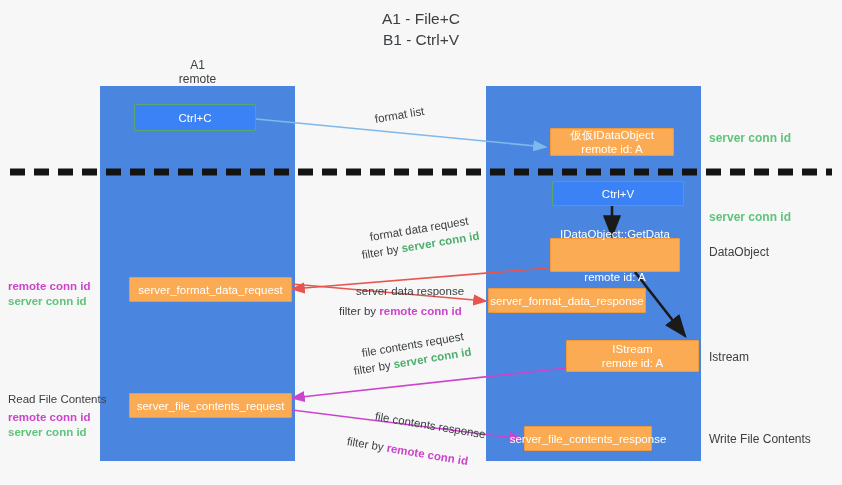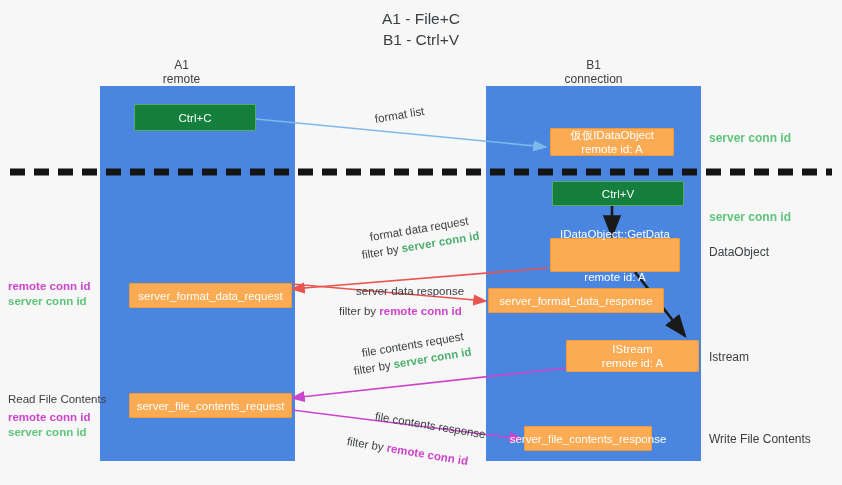--- a/index.html
+++ b/index.html
@@ -57,21 +57,21 @@
     flex-direction: column;
     align-items: center;
     justify-content: center;
     color: #ffffff;
     font-size: 11.5px;
     line-height: 14px;
     text-align: center;
     border-radius: 1px;
     padding: 2px 4px;
   }
-  .node.green { background: #15803d; border: 1px solid #5aa86b; }
+  .node.green { background: #3b82f6; border: 1px solid #5aa86b; }
   .node.orange { background: #fbab53; border: 1px solid #f0993a; }
 
   
   svg.overlay {
     position: absolute;
     inset: 0;
     width: 842px;
     height: 485px;
     pointer-events: none;
   }
@@ -117,27 +117,23 @@
 </head>
 <body>
 
 <div class="canvas">
 
   <div class="title">
     <div>A1 - File+C</div>
     <div>B1 - Ctrl+V</div>
   </div>
 
-  <div class="lane-head" style="left:84px; top:58px; width:195px;">
+  <div class="lane-head" style="left:100px; top:58px; width:195px;">
     <div>A1</div>
     <div>remote</div>
-  </div>
-  <div class="lane-head" style="left:486px; top:58px; width:215px;">
-    <div>B1</div>
-    <div>connection</div>
   </div>
 
   <div class="lane" id="lane-a"></div>
   <div class="lane" id="lane-b"></div>
 
   <svg class="overlay">
     <defs>
       <marker id="ar-blue" markerWidth="9" markerHeight="7" refX="8" refY="3.5" orient="auto">
         <polygon points="0 0, 9 3.5, 0 7" fill="#7fb8ea"></polygon>
       </marker>
@@ -166,21 +162,21 @@
 
     <line x1="566" y1="368" x2="292" y2="398" stroke="#cc44cc" stroke-width="1.6" marker-end="url(#ar-mag)"></line>
 
     <line x1="292" y1="410" x2="522" y2="439" stroke="#cc44cc" stroke-width="1.6" marker-end="url(#ar-mag)"></line>
   </svg>
 
   <div class="node green" style="left:134px; top:104px; width:122px; height:27px;">
     <span>Ctrl+C</span>
   </div>
 
-  <div class="node orange" style="left:129px; top:283px; width:163px; height:25px;">
+  <div class="node orange" style="left:129px; top:277px; width:163px; height:25px;">
     <span>server_format_data_request</span>
   </div>
 
   <div class="node orange" style="left:129px; top:393px; width:163px; height:25px;">
     <span>server_file_contents_request</span>
   </div>
 
   <div class="node orange" style="left:550px; top:128px; width:124px; height:28px;">
     <span>仮仮IDataObject</span>
     <span>remote id: A</span>
@@ -188,21 +184,21 @@
 
   <div class="node green" style="left:552px; top:181px; width:132px; height:25px;">
     <span>Ctrl+V</span>
   </div>
 
   <div class="node orange" style="left:550px; top:238px; width:130px; height:34px;gap:29px;">
     <span>IDataObject::GetData</span>
     <span>remote id: A</span>
   </div>
 
-  <div class="node orange" style="left:488px; top:288px; width:176px; height:25px;">
+  <div class="node orange" style="left:488px; top:288px; width:158px; height:25px;">
     <span>server_format_data_response</span>
   </div>
 
   <div class="node orange" style="left:566px; top:340px; width:133px; height:32px;">
     <span>IStream</span>
     <span>remote id: A</span>
   </div>
 
   <div class="node orange" style="left:524px; top:426px; width:128px; height:25px;">
     <span>server_file_contents_response</span>

